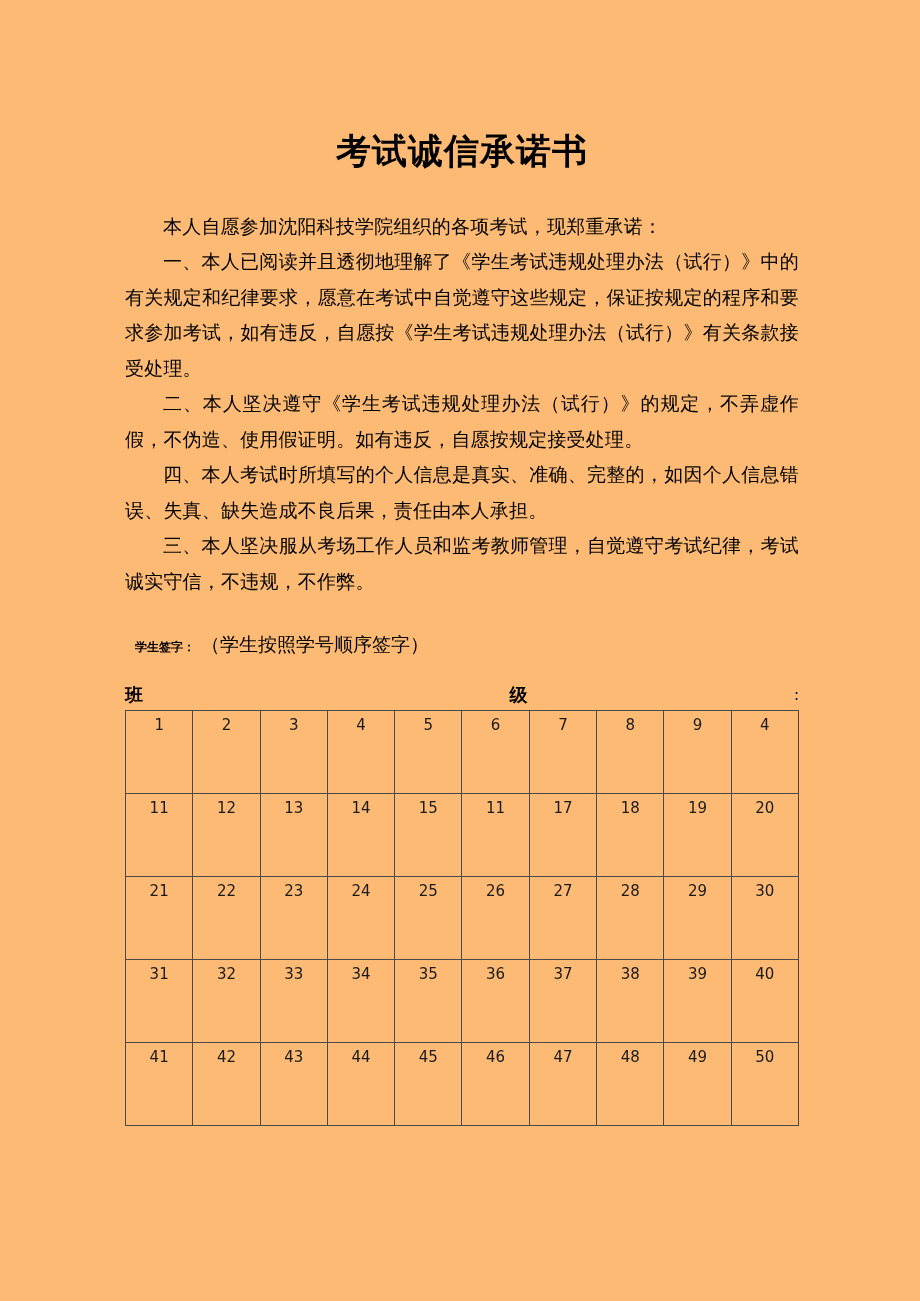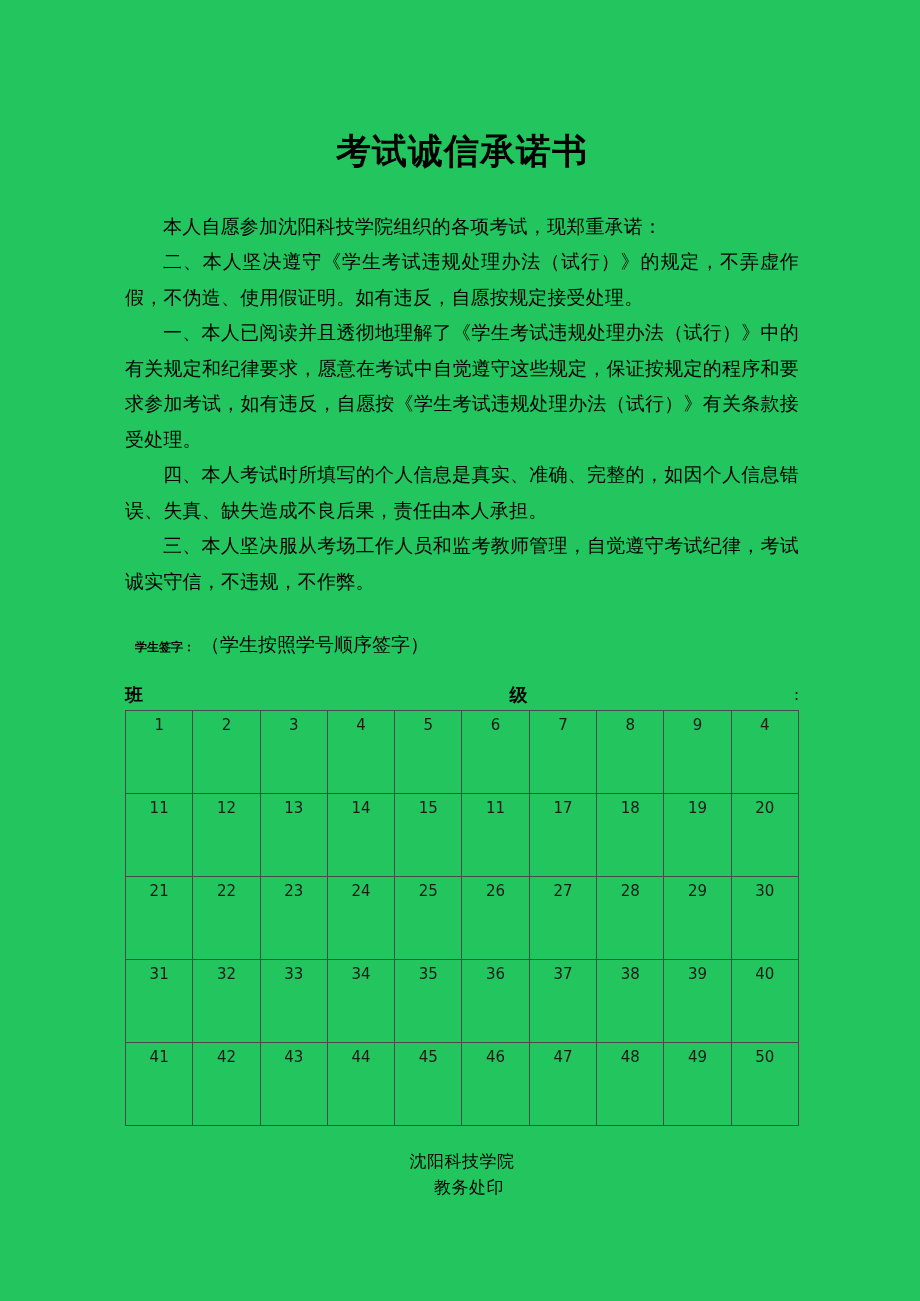--- a/index.html
+++ b/index.html
@@ -8,21 +8,21 @@
     background: #ffffff;
   }
   body {
     font-family: "DejaVu Serif", "Liberation Serif", serif;
     color: #000000;
   }
   .page {
     position: relative;
     width: 920px;
     height: 1301px;
-    background: #22c55e;
+    background: #fdba74;
     overflow: hidden;
     box-sizing: border-box;
   }
   .content {
     position: absolute;
     left: 125px;
     top: 0;
     width: 674px;
   }
 
@@ -128,22 +128,22 @@
 </head>
 <body>
 
 <div class="page">
   <div class="content">
 
     <h1 class="doc-title">考试诚信承诺书</h1>
 
     <div class="body-block">
       <p class="para">本人自愿参加沈阳科技学院组织的各项考试，现郑重承诺：</p>
+      <p class="para">一、本人已阅读并且透彻地理解了《学生考试违规处理办法（试行）》中的有关规定和纪律要求，愿意在考试中自觉遵守这些规定，保证按规定的程序和要求参加考试，如有违反，自愿按《学生考试违规处理办法（试行）》有关条款接受处理。</p>
       <p class="para">二、本人坚决遵守《学生考试违规处理办法（试行）》的规定，不弄虚作假，不伪造、使用假证明。如有违反，自愿按规定接受处理。</p>
-      <p class="para">一、本人已阅读并且透彻地理解了《学生考试违规处理办法（试行）》中的有关规定和纪律要求，愿意在考试中自觉遵守这些规定，保证按规定的程序和要求参加考试，如有违反，自愿按《学生考试违规处理办法（试行）》有关条款接受处理。</p>
       <p class="para">四、本人考试时所填写的个人信息是真实、准确、完整的，如因个人信息错误、失真、缺失造成不良后果，责任由本人承担。</p>
       <p class="para">三、本人坚决服从考场工作人员和监考教师管理，自觉遵守考试纪律，考试诚实守信，不违规，不作弊。</p>
     </div>
 
     <div class="sign-row">
       <span class="sign-label">学生签字：</span><span class="sign-note">（学生按照学号顺序签字）</span>
     </div>
 
     <div class="class-line">
       <span>班</span>
@@ -209,19 +209,15 @@
             <td>45</td>
             <td>46</td>
             <td>47</td>
             <td>48</td>
             <td>49</td>
             <td>50</td>
           </tr>
         </tbody>
     </table>
 
-    <div class="footer">
-      <div class="f1">沈阳科技学院</div>
-      <div class="f2">教务处印</div>
-    </div>
 
   </div>
 </div>
 
 </body></html>

